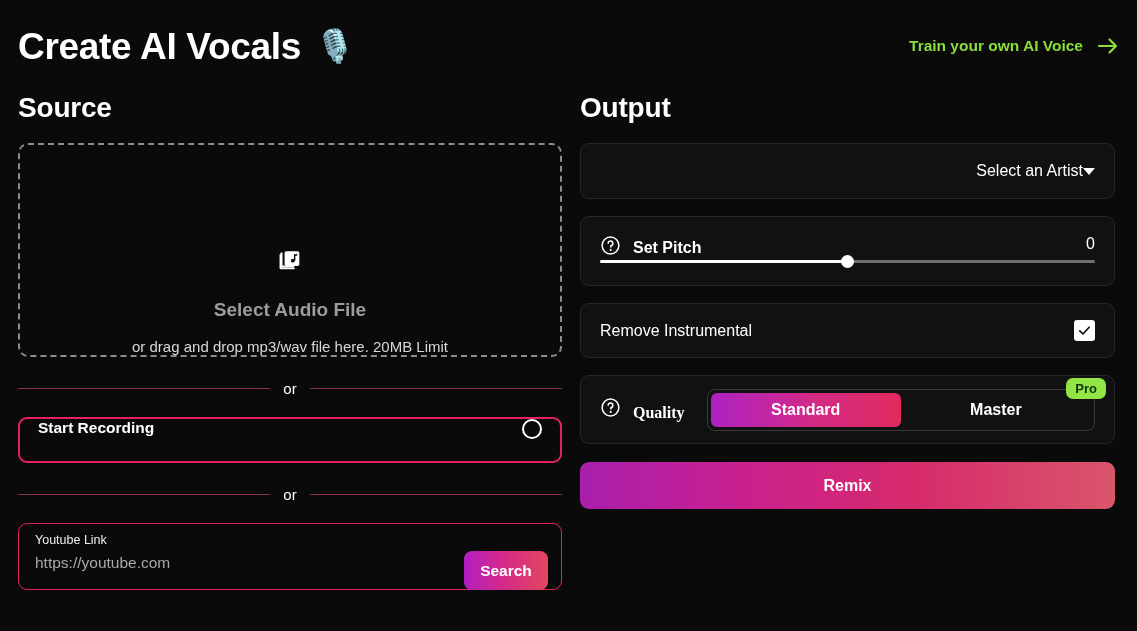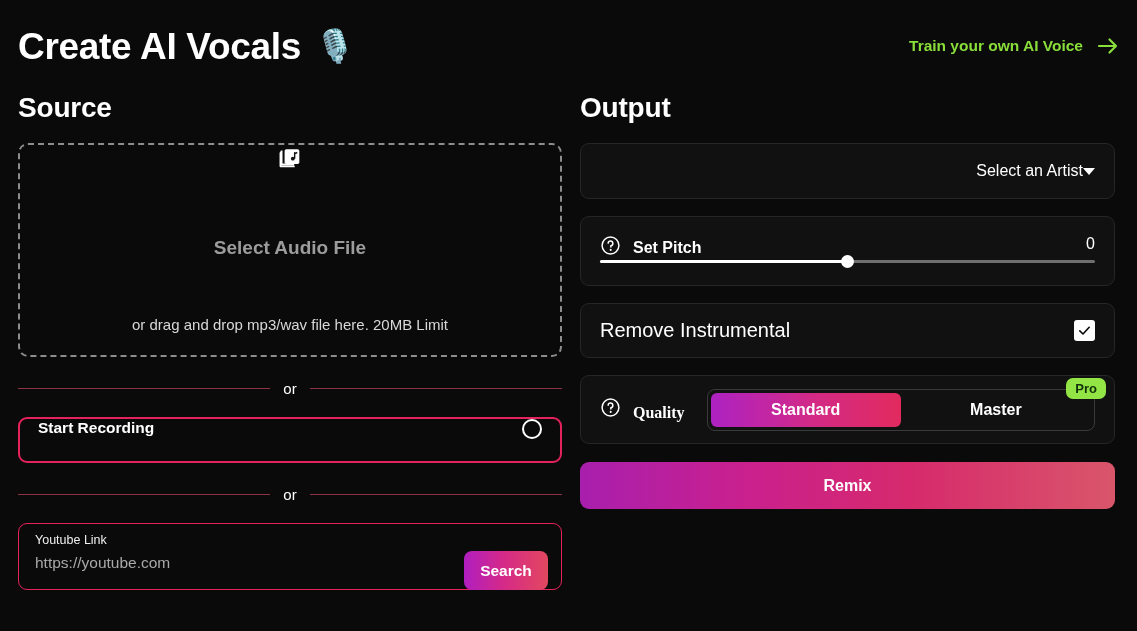--- a/index.html
+++ b/index.html
@@ -72,24 +72,23 @@
   }
 
   
   .dropzone {
     height: 214px;
     border: 2px dashed #8d8d8d;
     border-radius: 10px;
     display: flex;
     flex-direction: column;
     align-items: center;
-    justify-content: flex-start;
+    justify-content: flex-end;
     cursor: pointer;
     background: transparent;
-    gap: 40px;
   }
   .dz-icon { margin-bottom: 22px; }
   .dz-primary {
     font-size: 19px;
     font-weight: bold;
     color: #9c9c9c;
     margin-bottom: 17px;
   }
   .dz-secondary {
     font-size: 15px;
@@ -230,21 +229,21 @@
   }
 
   .checkbox-card {
     height: 55px;
     display: flex;
     align-items: center;
     justify-content: space-between;
     padding: 0 19px;
     cursor: pointer;
   }
-  .checkbox-label { font-size: 20px; color: #ffffff; }
+  .checkbox-label { font-size: 16px; color: #ffffff; }
   .checkbox {
     width: 21px; height: 21px;
     background: #ffffff;
     border-radius: 3px;
     display: flex;
     align-items: center;
     justify-content: center;
   }
 
   .quality-card {

